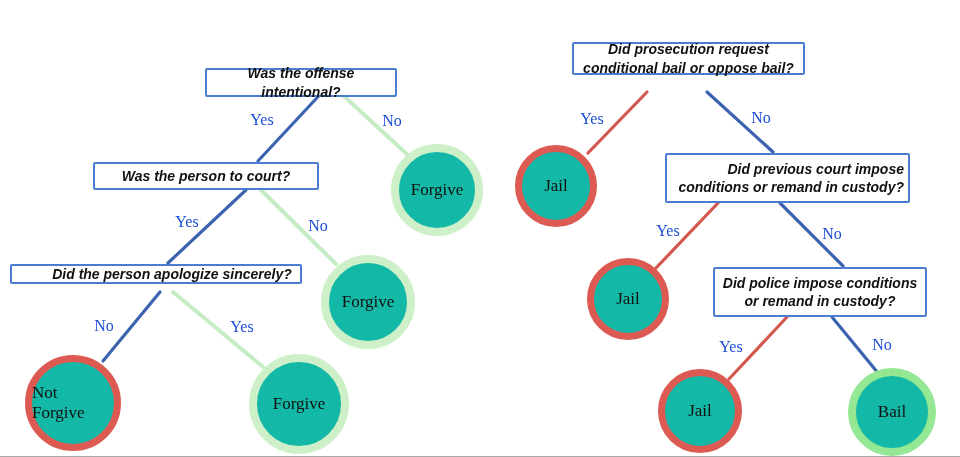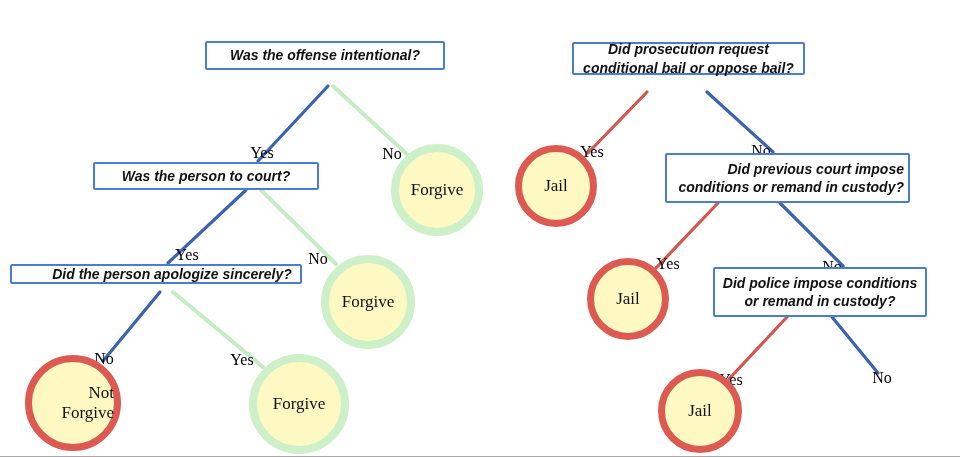--- a/index.html
+++ b/index.html
@@ -30,39 +30,38 @@
     font-weight: 600;
     font-size: 14px;
     line-height: 1.3;
     color: #111111;
     padding: 1px 4px;
     font-family: "Liberation Sans", sans-serif;
   }
   .leaf {
     position: absolute;
     box-sizing: border-box;
-    background: #fef9c3;
+    background: #14b8a6;
     border-radius: 50%;
     display: flex;
     align-items: center;
     justify-content: center;
-    text-align: right;
+    text-align: left;
     font-family: "Liberation Serif", serif;
     font-size: 17px;
     line-height: 1.15;
     color: #111111;
   }
   .edge-label {
     position: absolute;
     transform: translate(-50%, -50%);
     font-family: "Liberation Serif", serif;
     font-size: 16px;
-    color: #000000;
+    color: #1d4ed8;
     white-space: nowrap;
-    margin-top: 33px;
   }
   .bottom-rule {
     position: absolute;
     left: 0; right: 0; bottom: 0;
     height: 1px;
     background: #a9a9a9;
   }
 </style>
 </head>
 <body>
@@ -82,32 +81,33 @@
       <line x1="787" y1="317" x2="729" y2="379" stroke="#d4574e" stroke-width="3.2" stroke-linecap="round"></line>
       <line x1="832" y1="317" x2="878" y2="373" stroke="#3c63b0" stroke-width="3.2" stroke-linecap="round"></line>
     </svg>
   <div class="bottom-rule"></div>
 <span class="edge-label" style="left: 262px; top: 120px;">Yes</span>
     <span class="edge-label" style="left: 392px; top: 121px;">No</span>
     <span class="edge-label" style="left: 187px; top: 222px;">Yes</span>
     <span class="edge-label" style="left: 318px; top: 226px;">No</span>
     <span class="edge-label" style="left: 104px; top: 326px;">No</span>
     <span class="edge-label" style="left: 242px; top: 327px;">Yes</span>
-    <div class="qbox" style="left: 205px; top: 41px; width: 240px; height: 29px; border-color: rgb(74, 125, 210); text-align: right;">Was the offense intentional?</div>
+    <div class="qbox" style="left: 205px; top: 68px; width: 192px; height: 29px; border-color: rgb(74, 125, 210);">Was the offense intentional?</div>
     <div class="qbox" style="left: 93px; top: 162px; width: 226px; height: 28px; border-color: rgb(74, 125, 210);">Was the person to court?</div>
     <div class="qbox" style="left: 10px; top: 264px; width: 292px; height: 20px; border-color: rgb(74, 125, 210); padding-left: 36px;">Did the person apologize sincerely?</div>
     <div class="leaf" style="left: 391px; top: 144px; width: 92px; height: 92px; border: 8px solid rgb(205, 240, 200);">Forgive</div>
     <div class="leaf" style="left: 321px; top: 255px; width: 94px; height: 94px; border: 8px solid rgb(205, 240, 200);">Forgive</div>
     <div class="leaf" style="left: 25px; top: 355px; width: 96px; height: 96px; border: 7px solid rgb(221, 90, 82);">Not Forgive</div>
     <div class="leaf" style="left: 249px; top: 354px; width: 100px; height: 100px; border: 8px solid rgb(205, 240, 200);">Forgive</div>
     <span class="edge-label" style="left: 592px; top: 119px;">Yes</span>
     <span class="edge-label" style="left: 761px; top: 118px;">No</span>
     <span class="edge-label" style="left: 668px; top: 231px;">Yes</span>
     <span class="edge-label" style="left: 832px; top: 234px;">No</span>
     <span class="edge-label" style="left: 731px; top: 347px;">Yes</span>
     <span class="edge-label" style="left: 882px; top: 345px;">No</span>
     <div class="qbox" style="left: 572px; top: 42px; width: 233px; height: 33px; border-color: rgb(74, 125, 210);">Did prosecution request conditional bail or oppose bail?</div>
     <div class="qbox" style="left: 665px; top: 153px; width: 245px; height: 50px; border-color: rgb(74, 125, 210); text-align: right;">Did previous court impose conditions or remand in custody?</div>
     <div class="qbox" style="left: 713px; top: 267px; width: 214px; height: 50px; border-color: rgb(74, 125, 210);">Did police impose conditions or remand in custody?</div>
     <div class="leaf" style="left: 515px; top: 145px; width: 82px; height: 82px; border: 7px solid rgb(221, 90, 82);">Jail</div>
     <div class="leaf" style="left: 587px; top: 258px; width: 82px; height: 82px; border: 7px solid rgb(221, 90, 82);">Jail</div>
     <div class="leaf" style="left: 658px; top: 369px; width: 84px; height: 84px; border: 7px solid rgb(221, 90, 82);">Jail</div>
+    <div class="leaf" style="left: 848px; top: 368px; width: 88px; height: 88px; border: 8px solid rgb(148, 232, 148);">Bail</div>
   </div>
 
 </body></html>

